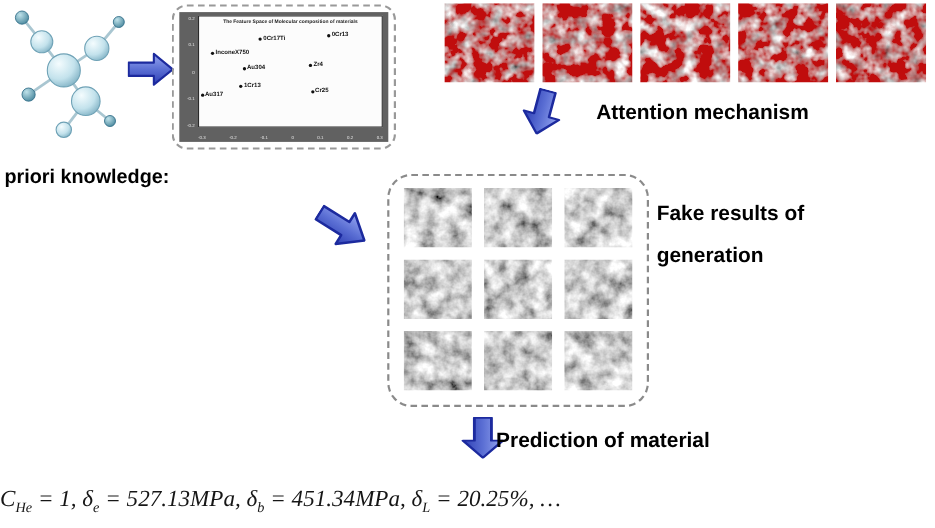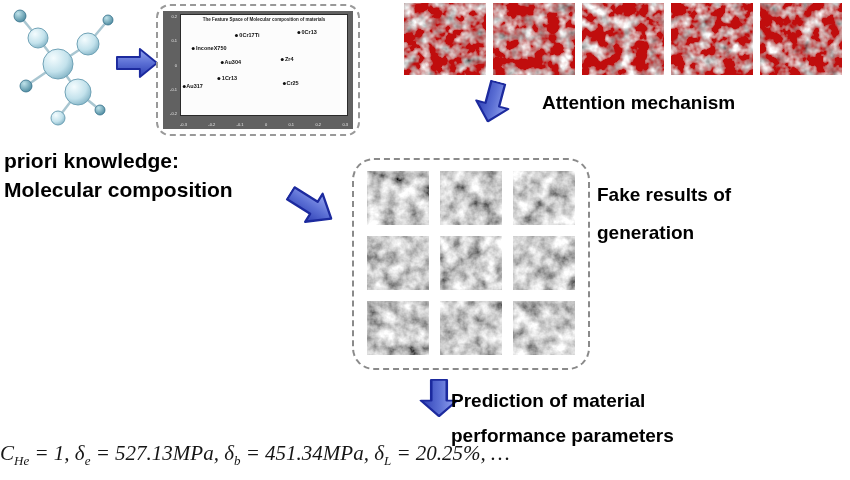--- a/index.html
+++ b/index.html
@@ -45,21 +45,21 @@
   
   .fake-box{left:352px;top:158px;width:238px;height:212px;border:2px dashed #8a8a8a;
     border-radius:22px;display:grid;grid-template-columns:repeat(3,62px);
     grid-template-rows:repeat(3,54px);gap:11px;padding:11px 13px;background:#fff}
   .cell{width:62px;height:54px;overflow:hidden}
   .cell svg{display:block}
 
   
   .big-label{font-weight:bold;color:#000;font-size:19px}
   .attention-label{left:542px;top:92px}
-  .priori-label{left:4px;top:146px;font-size:21px;line-height:29px}
+  .priori-label{left:4px;top:146px;font-size:18px;line-height:29px}
   .fake-label{left:597px;top:176px;line-height:38px}
   .prediction-label{left:451px;top:383px;line-height:35px}
 
   
   .formula{left:0;right:0;top:441px;text-align:left;
     font-family:"Liberation Serif",serif;font-style:italic;font-size:21px;color:#161616}
   .formula sub{font-size:13px;font-style:italic}
 </style>
 </head>
 <body>
@@ -271,21 +271,20 @@
           </defs>
           <rect width="82" height="72" filter="url(#nf4)"></rect>
         </svg>
       </div>
     </div>
 
   <div class="abs big-label attention-label">Attention mechanism</div>
 
   <div class="abs big-label priori-label">
     <div>priori knowledge:</div>
-    <div>Molecular composition</div>
   </div>
 
   <div class="abs fake-box" id="fake-grid">
       <div class="cell">
         <svg width="62" height="54">
           <defs>
             <filter id="nf5" x="0" y="0" width="100%" height="100%">
               <feTurbulence type="fractalNoise" baseFrequency="0.07" numOctaves="4" seed="3"></feTurbulence>
               <feColorMatrix type="matrix" values="0 1.5 0 0 -0.15 0 1.5 0 0 -0.15 0 1.5 0 0 -0.15 0 0 0 0 1"></feColorMatrix>
             </filter>
@@ -383,18 +382,17 @@
       </div>
     </div>
 
   <div class="abs big-label fake-label">
     <div>Fake results of</div>
     <div>generation</div>
   </div>
 
   <div class="abs big-label prediction-label">
     <div>Prediction of material</div>
-    <div>performance parameters</div>
   </div>
 
   <div class="abs formula" id="formula"><span>C</span><sub>He</sub><span> = 1, </span><span>δ</span><sub>e</sub><span> = 527.13MPa, </span><span>δ</span><sub>b</sub><span> = 451.34MPa, </span><span>δ</span><sub>L</sub><span> = 20.25%, …</span></div>
 
 </div>
 
 </body></html>

